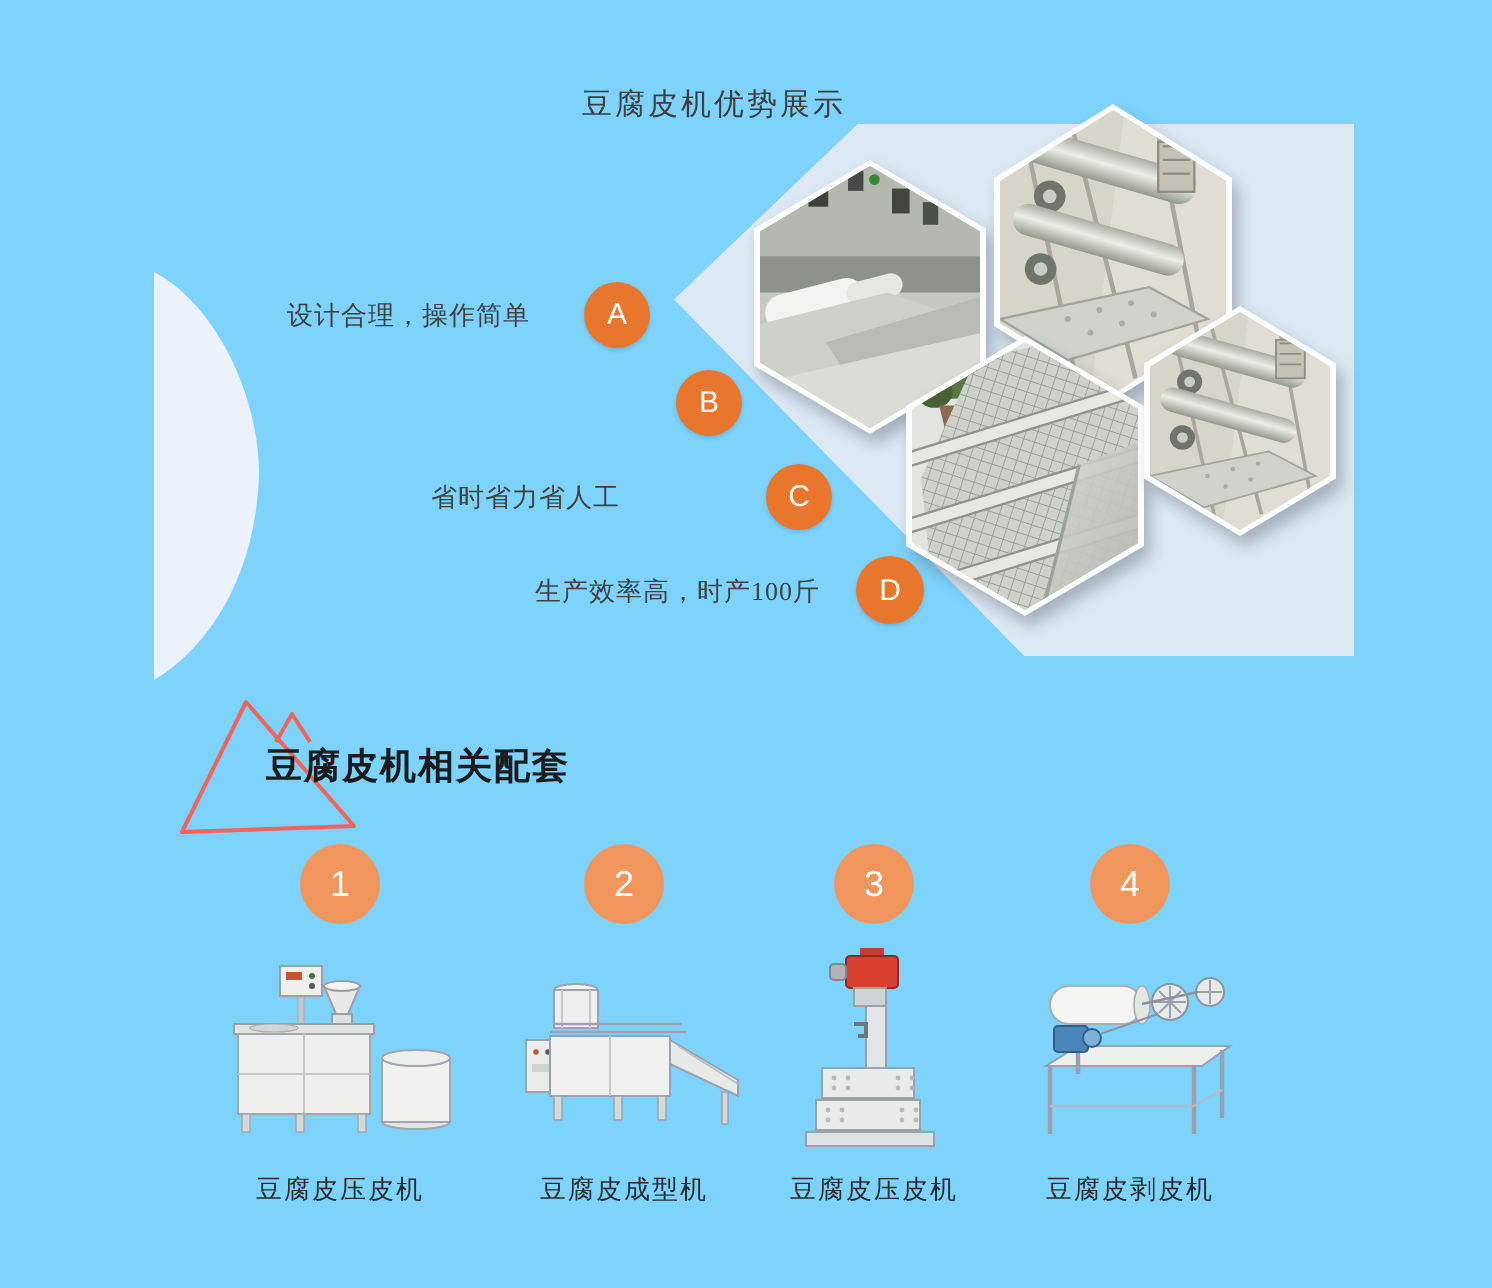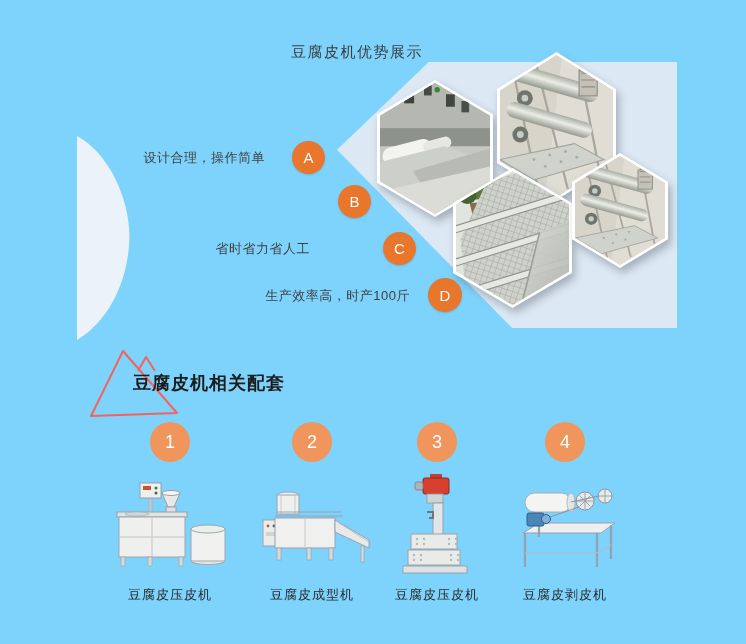--- a/index.html
+++ b/index.html
@@ -99,21 +99,21 @@
   <h1 class="adv-title">豆腐皮机优势展示</h1>
 
   <div class="adv-text" style="top:148px;right:481px;">设计合理，操作简单</div>
   <div class="badge" style="left:292px;top:141px;">A</div>
 
   <div class="badge" style="left:338px;top:185px;">B</div>
 
   <div class="adv-text" style="top:239px;right:436px;">省时省力省人工</div>
   <div class="badge" style="left:383px;top:232px;">C</div>
 
-  <div class="adv-text" style="top:286px;right:336px;">生产效率高，时产100斤</div>
+  <div class="adv-text" style="top:286px;right:336px;font-family:Liberation Serif, serif;">生产效率高，时产100斤</div>
   <div class="badge" style="left:428px;top:278px;width:34px;height:34px;">D</div>
 
   <div class="hex hex1">
     <div class="hex-border">
       <div class="hex-inner">
         <svg viewBox="0 0 100 116" preserveAspectRatio="none">
           <rect width="100" height="116" fill="#c6c9c2"></rect>
           <rect width="100" height="42" fill="#b4b8b1"></rect>
           <rect x="22" y="6" width="9" height="12" fill="#3c413c"></rect>
           <rect x="40" y="2" width="7" height="9" fill="#454a45"></rect>

